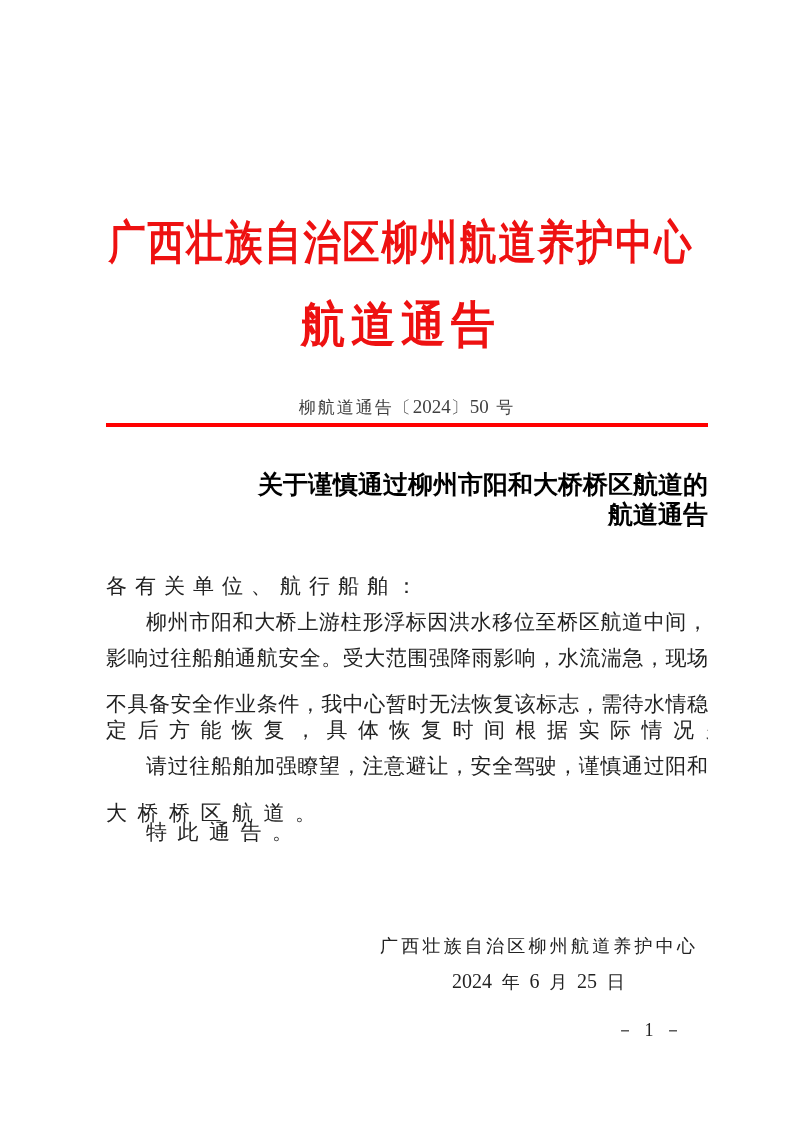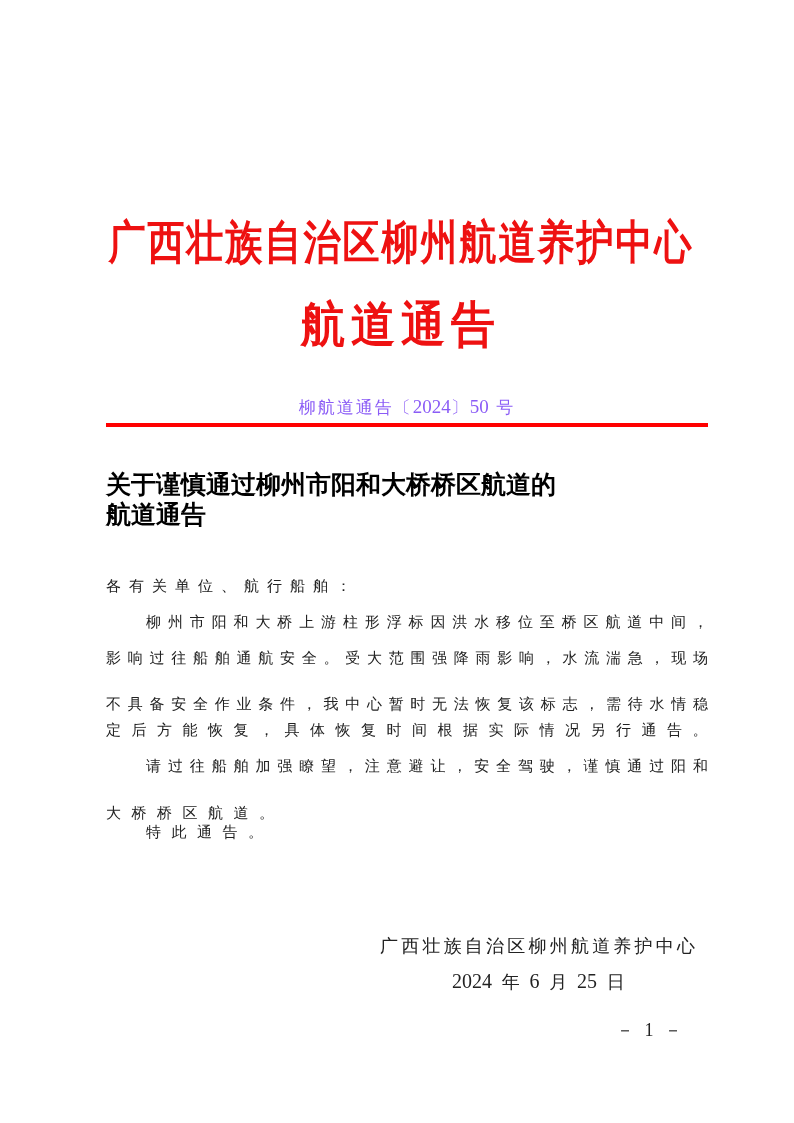--- a/index.html
+++ b/index.html
@@ -6,26 +6,26 @@
   body { width: 794px; height: 1123px; position: relative; overflow: hidden;
          font-family: "DejaVu Serif", "Liberation Serif", serif; color: #111; }
   .abs { position: absolute; }
   .red-title { color: #ee1111; font-family: "DejaVu Serif", "Liberation Serif", serif;
                font-weight: bold; white-space: nowrap; }
   #title1 { left: 106px; top: 212px; width: 590px; font-size: 37px; letter-spacing: 2px;
             transform: scaleY(1.25); transform-origin: left top; text-align: center; }
   #title2 { left: 106px; top: 293px; width: 590px; font-size: 44px; letter-spacing: 6px;
             transform: scaleY(1.1); transform-origin: left top; text-align: center; }
   #doc-number { left: 106px; top: 396px; width: 602px; text-align: center; font-size: 17px;
-                color: #8b5cf6; letter-spacing: 2px; font-family: "DejaVu Sans", sans-serif; }
+                color: #404040; letter-spacing: 2px; font-family: "DejaVu Sans", sans-serif; }
   #doc-number .num { font-family: "Liberation Serif", serif; font-size: 19px; letter-spacing: 0; }
   #red-rule { left: 106px; top: 423px; width: 602px; height: 4px; background: #ff0000; }
-  #subject { left: 106px; top: 470px; width: 602px; text-align: left; font-size: 25px;
+  #subject { left: 106px; top: 470px; width: 602px; text-align: right; font-size: 25px;
              font-weight: bold; line-height: 30px; color: #000; }
-  .body-line { position: absolute; left: 106px; width: 602px; font-size: 15px; height: 24px;
+  .body-line { position: absolute; left: 106px; width: 602px; font-size: 21px; height: 24px;
                line-height: 24px; color: #222; font-family: "DejaVu Sans", sans-serif;
                text-align: justify; text-align-last: justify; white-space: nowrap; overflow: hidden; }
   .body-line.indent { left: 146px; width: 562px; }
   .body-line.short { text-align-last: left; letter-spacing: 10px; }
   #sign-org { left: 380px; top: 934px; width: 315px; font-size: 18px; text-align: justify;
               text-align-last: justify; color: #222; font-family: "DejaVu Sans", sans-serif; white-space: nowrap; }
   #sign-date { left: 452px; top: 970px; font-size: 18px; color: #222; white-space: nowrap;
                font-family: "DejaVu Sans", sans-serif; word-spacing: 4px; text-align: right; }
   #sign-date .n { font-family: "Liberation Serif", serif; font-size: 20px; }
   #page-num { left: 616px; top: 1018px; font-size: 18px; color: #222; white-space: nowrap;

